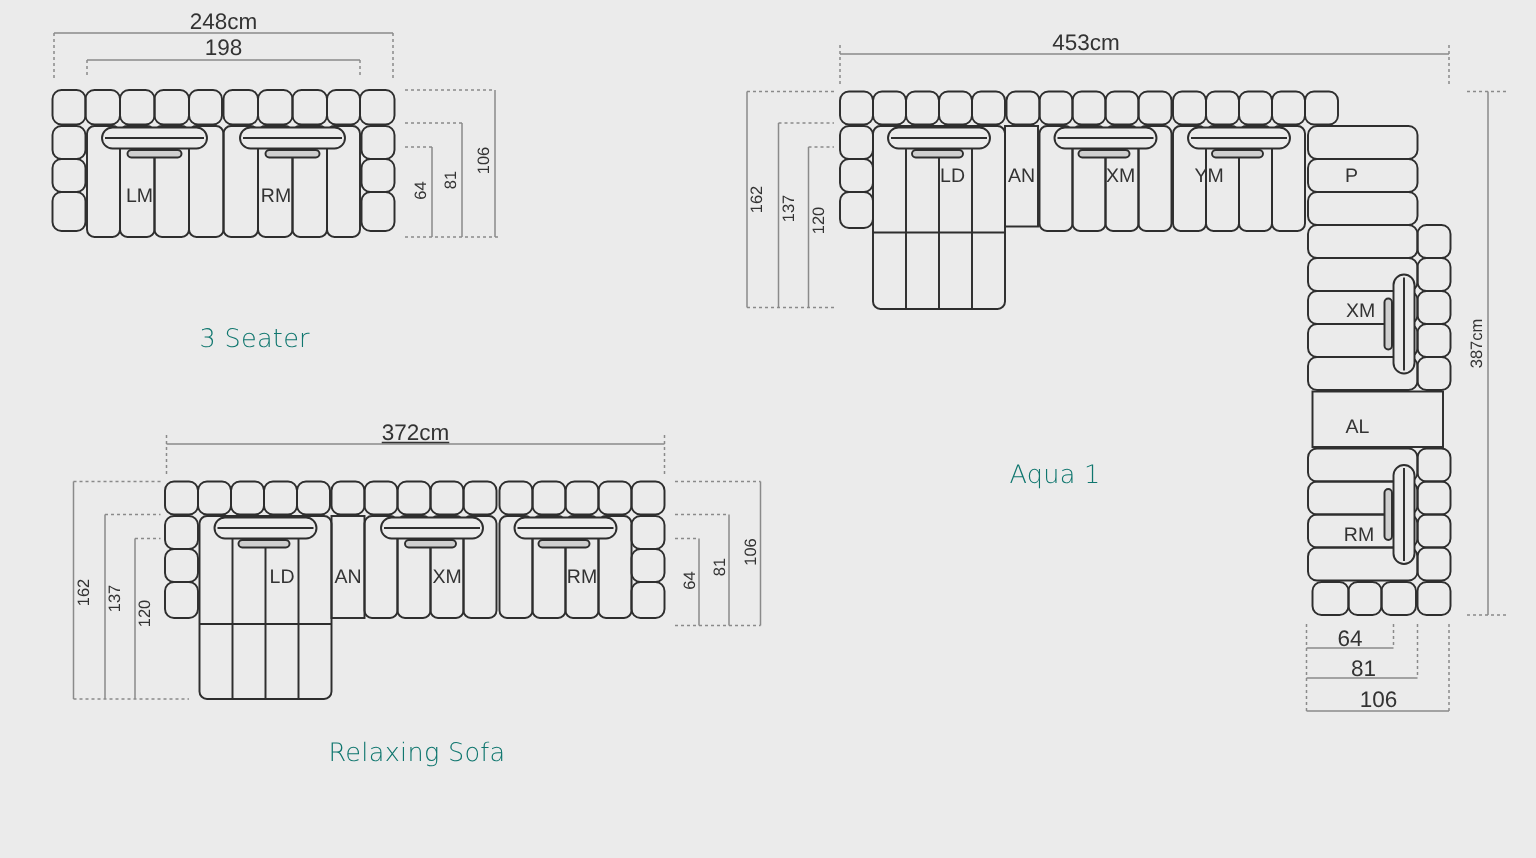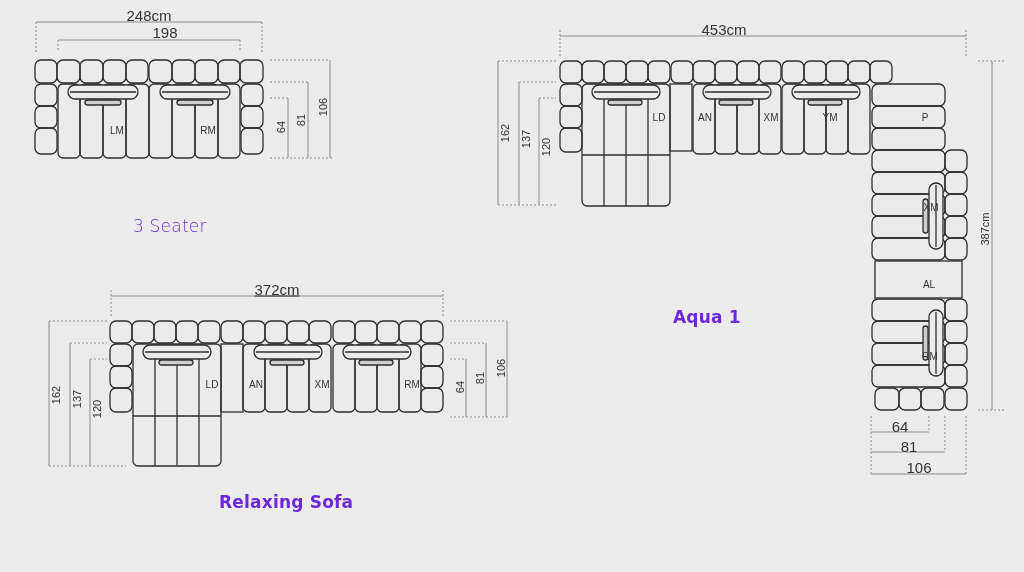--- a/index.html
+++ b/index.html
@@ -1,19 +1,19 @@
 <!DOCTYPE html>
 <html><head>
 <meta charset="utf-8">
 <style>
   html,body{margin:0;padding:0;}
   body{width:1024px;height:572px;background:#ebebeb;position:relative;overflow:hidden;font-family:"Liberation Sans",sans-serif;}
   svg{position:absolute;left:0;top:0;}
-  .cap{position:absolute;font-family:"DejaVu Sans",sans-serif;font-size:17px;color:#6d28d9;font-weight:300;letter-spacing:0.2px;}
-  .lbl{position:absolute;font-size:10px;color:#333;transform:translate(-50%,-50%);white-space:nowrap;padding-left:48px;}
+  .cap{position:absolute;font-family:"DejaVu Sans",sans-serif;font-size:17px;color:#0f766e;font-weight:300;letter-spacing:0.2px;}
+  .lbl{position:absolute;font-size:13px;color:#333;transform:translate(-50%,-50%);white-space:nowrap;}
   .dim{position:absolute;font-size:15px;color:#333;transform:translate(-50%,-50%);white-space:nowrap;}
   .vdim{position:absolute;font-size:11px;color:#333;transform:translate(-50%,-50%) rotate(-90deg);white-space:nowrap;}
 </style>
 </head>
 <body>
 
 <svg width="1024" height="572" viewBox="0 0 1024 572">
   <g fill="none" stroke="#2e2e2e" stroke-width="1.3">
 
     <g>
@@ -258,50 +258,50 @@
     <line x1="871" y1="432" x2="929" y2="432"></line>
     <line x1="929" y1="416" x2="929" y2="432" stroke-dasharray="2,2"></line>
     <line x1="871" y1="452" x2="945" y2="452"></line>
     <line x1="945" y1="416" x2="945" y2="452" stroke-dasharray="2,2"></line>
     <line x1="871" y1="474" x2="966" y2="474"></line>
     <line x1="966" y1="416" x2="966" y2="474" stroke-dasharray="2,2"></line>
   </g>
 </svg>
 
 <div class="dim" style="left:149px;top:15px;">248cm</div>
-<div class="dim" style="left:149px;top:32px;margin-left:16px;">198</div>
+<div class="dim" style="left:149px;top:32px;">198</div>
 <div class="vdim" style="left:281px;top:127px;">64</div>
 <div class="vdim" style="left:301px;top:120px;">81</div>
 <div class="vdim" style="left:323px;top:107px;">106</div>
 <div class="lbl" style="left:93px;top:130px;">LM</div>
 <div class="lbl" style="left:184px;top:130px;">RM</div>
 <div class="cap" style="left:133px;top:216px;">3 Seater</div>
 
 <div class="dim" style="left:277px;top:289px;text-decoration:underline;">372cm</div>
 <div class="vdim" style="left:56px;top:395px;">162</div>
 <div class="vdim" style="left:77px;top:399px;">137</div>
 <div class="vdim" style="left:97px;top:409px;">120</div>
 <div class="vdim" style="left:460px;top:387px;">64</div>
 <div class="vdim" style="left:480px;top:378px;">81</div>
 <div class="vdim" style="left:501px;top:368px;">106</div>
 <div class="lbl" style="left:188px;top:384px;">LD</div>
 <div class="lbl" style="left:232px;top:384px;">AN</div>
 <div class="lbl" style="left:298px;top:384px;">XM</div>
 <div class="lbl" style="left:388px;top:384px;">RM</div>
-<div class="cap" style="left:219px;top:492px;font-weight:bold;">Relaxing Sofa</div>
+<div class="cap" style="left:219px;top:492px;">Relaxing Sofa</div>
 
 <div class="dim" style="left:724px;top:29px;">453cm</div>
 <div class="vdim" style="left:505px;top:133px;">162</div>
 <div class="vdim" style="left:526px;top:139px;">137</div>
 <div class="vdim" style="left:546px;top:147px;">120</div>
 <div class="vdim" style="left:985px;top:229px;">387cm</div>
 <div class="dim" style="left:900px;top:426px;">64</div>
 <div class="dim" style="left:909px;top:446px;">81</div>
 <div class="dim" style="left:919px;top:467px;">106</div>
 <div class="lbl" style="left:635px;top:117px;">LD</div>
 <div class="lbl" style="left:681px;top:117px;">AN</div>
 <div class="lbl" style="left:747px;top:117px;">XM</div>
 <div class="lbl" style="left:806px;top:117px;">YM</div>
 <div class="lbl" style="left:901px;top:117px;">P</div>
 <div class="lbl" style="left:907px;top:207px;">XM</div>
 <div class="lbl" style="left:905px;top:284px;text-align:right;">AL</div>
 <div class="lbl" style="left:906px;top:356px;">RM</div>
-<div class="cap" style="left:673px;top:307px;font-weight:bold;">Aqua 1</div>
+<div class="cap" style="left:673px;top:307px;">Aqua 1</div>
 
 </body></html>

